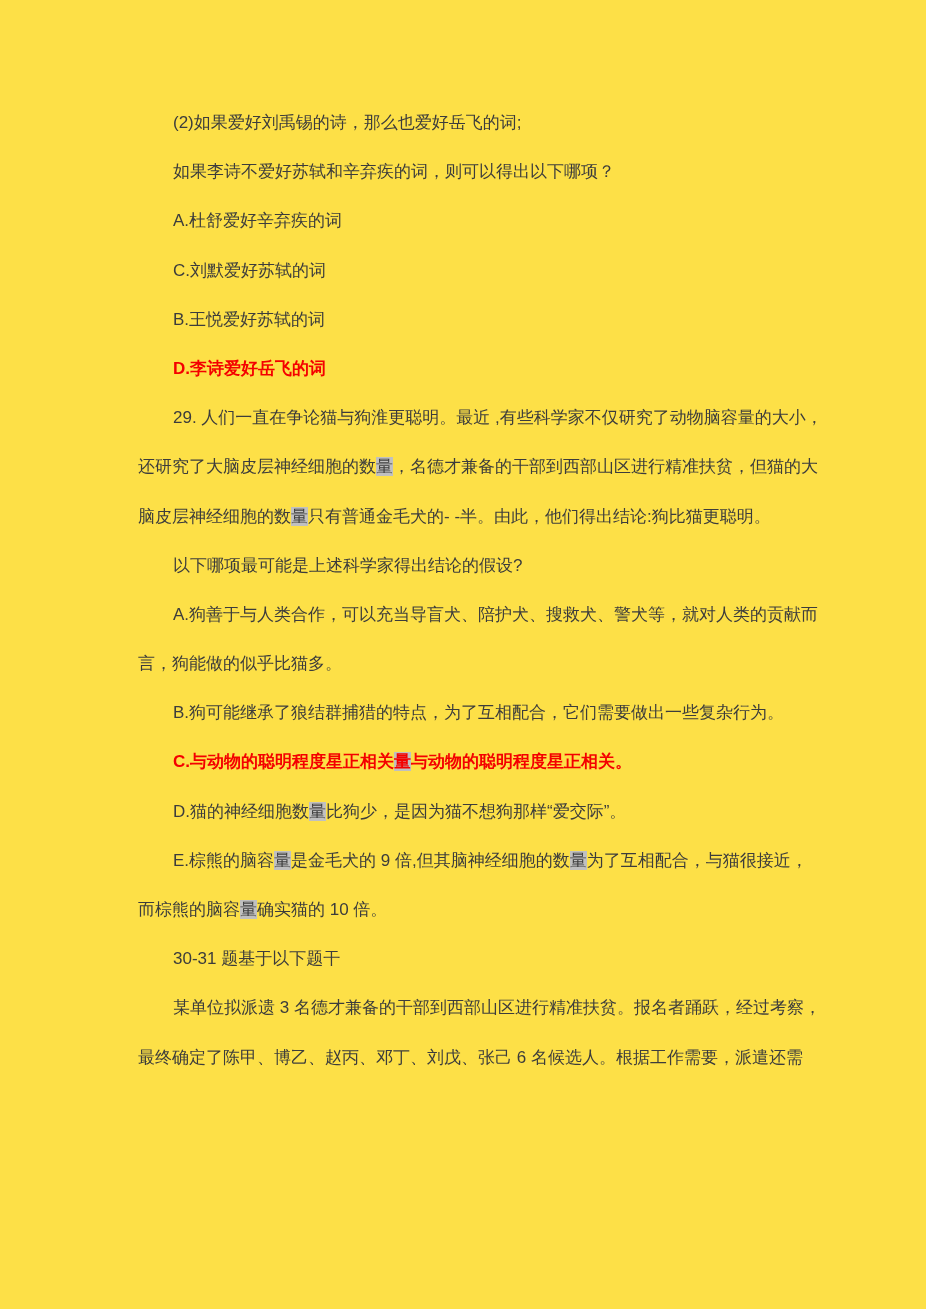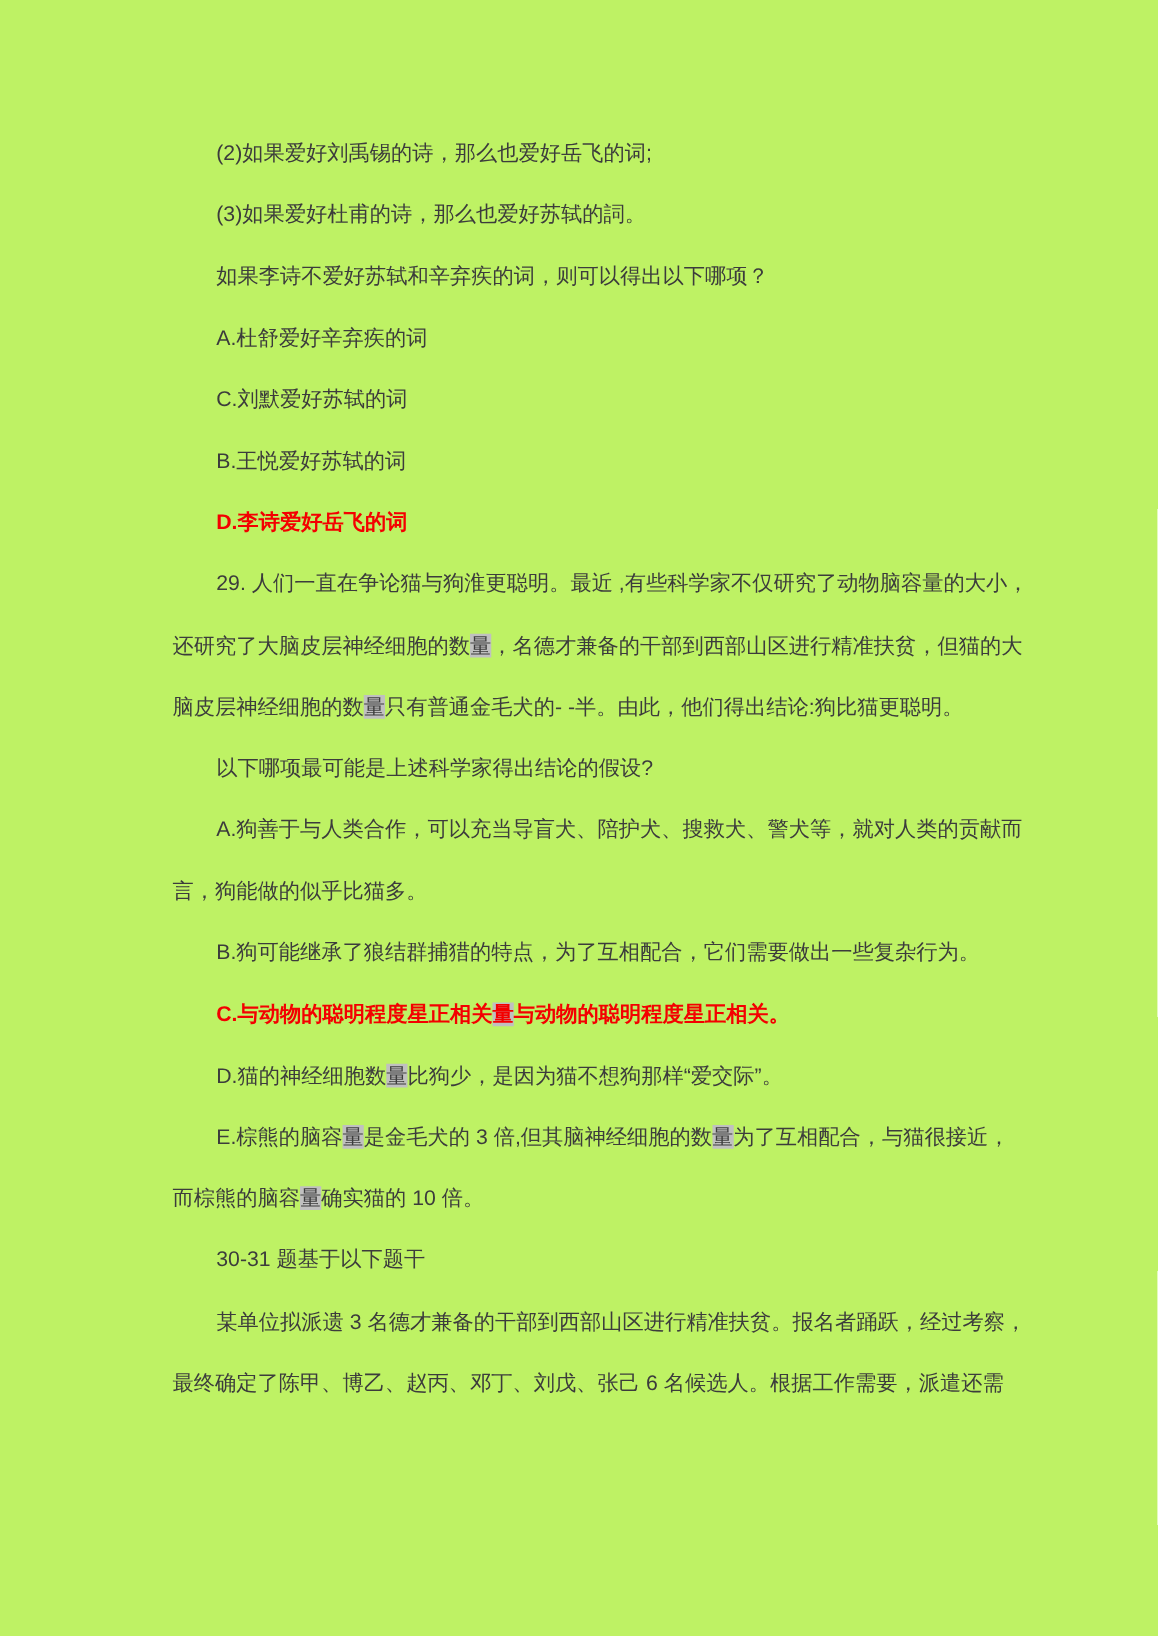--- a/index.html
+++ b/index.html
@@ -4,21 +4,21 @@
 <style>
   html, body {
     margin: 0;
     padding: 0;
     background: #ffffff;
   }
   .page {
     position: relative;
     width: 926px;
     height: 1309px;
-    background: #bef264;
+    background: #fde047;
     overflow: hidden;
     font-family: "Liberation Sans", sans-serif;
   }
   .doc {
     position: absolute;
     left: 138px;
     top: 98px;
     width: 700px;
     font-size: 17px;
     color: #3c3c3c;
@@ -38,34 +38,33 @@
   .hl {
     background: #c0c0c0;
   }
 </style>
 </head>
 <body>
 
 <div class="page">
   <div class="doc">
       <div class="text-line indent"><span>(2)如果爱好刘禹锡的诗，那么也爱好岳飞的词;</span></div>
-      <div class="text-line indent"><span>(3)如果爱好杜甫的诗，那么也爱好苏轼的詞。</span></div>
       <div class="text-line indent"><span>如果李诗不爱好苏轼和辛弃疾的词，则可以得出以下哪项？</span></div>
       <div class="text-line indent"><span>A.杜舒爱好辛弃疾的词</span></div>
       <div class="text-line indent"><span>C.刘默爱好苏轼的词</span></div>
       <div class="text-line indent"><span>B.王悦爱好苏轼的词</span></div>
       <div class="text-line indent red"><span>D.李诗爱好岳飞的词</span></div>
       <div class="text-line indent"><span>29. 人们一直在争论猫与狗淮更聪明。最近 ,有些科学家不仅研究了动物脑容量的大小，</span></div>
       <div class="text-line"><span>还研究了大脑皮层神经细胞的数</span><span class="hl">量</span><span>，名德才兼备的干部到西部山区进行精准扶贫，但猫的大</span></div>
       <div class="text-line"><span>脑皮层神经细胞的数</span><span class="hl">量</span><span>只有普通金毛犬的- -半。由此，他们得出结论:狗比猫更聪明。</span></div>
       <div class="text-line indent"><span>以下哪项最可能是上述科学家得出结论的假设?</span></div>
       <div class="text-line indent"><span>A.狗善于与人类合作，可以充当导盲犬、陪护犬、搜救犬、警犬等，就对人类的贡献而</span></div>
       <div class="text-line"><span>言，狗能做的似乎比猫多。</span></div>
       <div class="text-line indent"><span>B.狗可能继承了狼结群捕猎的特点，为了互相配合，它们需要做出一些复杂行为。</span></div>
       <div class="text-line indent red"><span>C.与动物的聪明程度星正相关</span><span class="hl">量</span><span>与动物的聪明程度星正相关。</span></div>
       <div class="text-line indent"><span>D.猫的神经细胞数</span><span class="hl">量</span><span>比狗少，是因为猫不想狗那样“爱交际”。</span></div>
-      <div class="text-line indent"><span>E.棕熊的脑容</span><span class="hl">量</span><span>是金毛犬的 3 倍,但其脑神经细胞的数</span><span class="hl">量</span><span>为了互相配合，与猫很接近，</span></div>
+      <div class="text-line indent"><span>E.棕熊的脑容</span><span class="hl">量</span><span>是金毛犬的 9 倍,但其脑神经细胞的数</span><span class="hl">量</span><span>为了互相配合，与猫很接近，</span></div>
       <div class="text-line"><span>而棕熊的脑容</span><span class="hl">量</span><span>确实猫的 10 倍。</span></div>
       <div class="text-line indent"><span>30-31 题基于以下题干</span></div>
       <div class="text-line indent"><span>某单位拟派遗 3 名德才兼备的干部到西部山区进行精准扶贫。报名者踊跃，经过考察，</span></div>
       <div class="text-line"><span>最终确定了陈甲、博乙、赵丙、邓丁、刘戊、张己 6 名候选人。根据工作需要，派遣还需</span></div>
     </div>
 </div>
 
 </body></html>

